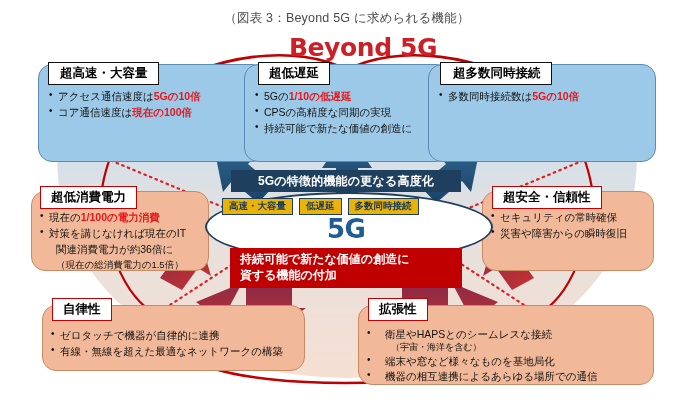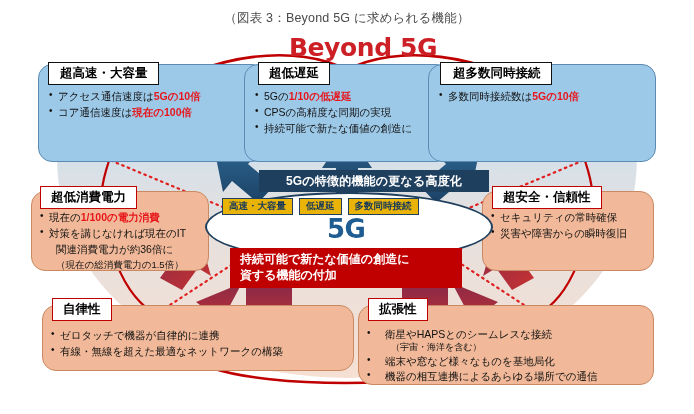--- a/index.html
+++ b/index.html
@@ -240,21 +240,21 @@
   <div class="card peach" style="left:482px;top:191px;width:172px;height:80px;">
     <div class="card-body" style="padding:14px 6px 4px 8px;">
       <ul class="bl">
         <li>セキュリティの常時確保</li>
         <li>災害や障害からの瞬時復旧</li>
       </ul>
     </div>
   </div>
   <div class="chip red" style="left:492px;top:186px;">超安全・信頼性</div>
 
-  <div class="card peach" style="left:42px;top:305px;width:312px;height:66px;">
+  <div class="card peach" style="left:42px;top:305px;width:263px;height:66px;">
     <div class="card-body" style="padding:18px 6px 4px 8px;">
       <ul class="bl">
         <li>ゼロタッチで機器が自律的に連携</li>
         <li>有線・無線を超えた最適なネットワークの構築</li>
       </ul>
     </div>
   </div>
   <div class="chip red" style="left:52px;top:298px;">自律性</div>
 
   <div class="card peach" style="left:358px;top:305px;width:296px;height:80px;">
@@ -262,21 +262,21 @@
       <ul class="bl2">
         <li>衛星やHAPSとのシームレスな接続</li>
         <li class="sub">（宇宙・海洋を含む）</li>
         <li>端末や窓など様々なものを基地局化</li>
         <li>機器の相互連携によるあらゆる場所での通信</li>
       </ul>
     </div>
   </div>
   <div class="chip red" style="left:368px;top:298px;">拡張性</div>
 
-  <div class="dark-band" style="left:231px;top:170px;width:230px;height:22px;margin-left:28px;">5Gの特徴的機能の更なる高度化</div>
+  <div class="dark-band" style="left:231px;top:170px;width:230px;height:22px;">5Gの特徴的機能の更なる高度化</div>
 
   <div class="oval" style="left:205px;top:192px;width:284px;height:66px;"></div>
 
   <div class="tagrow" style="left:222px;top:198px;">
     <span class="tag">高速・大容量</span>
     <span class="tag">低遅延</span>
     <span class="tag">多数同時接続</span>
   </div>
 
   <div class="fivegtext" style="left:327px;top:216px;">5G</div>

